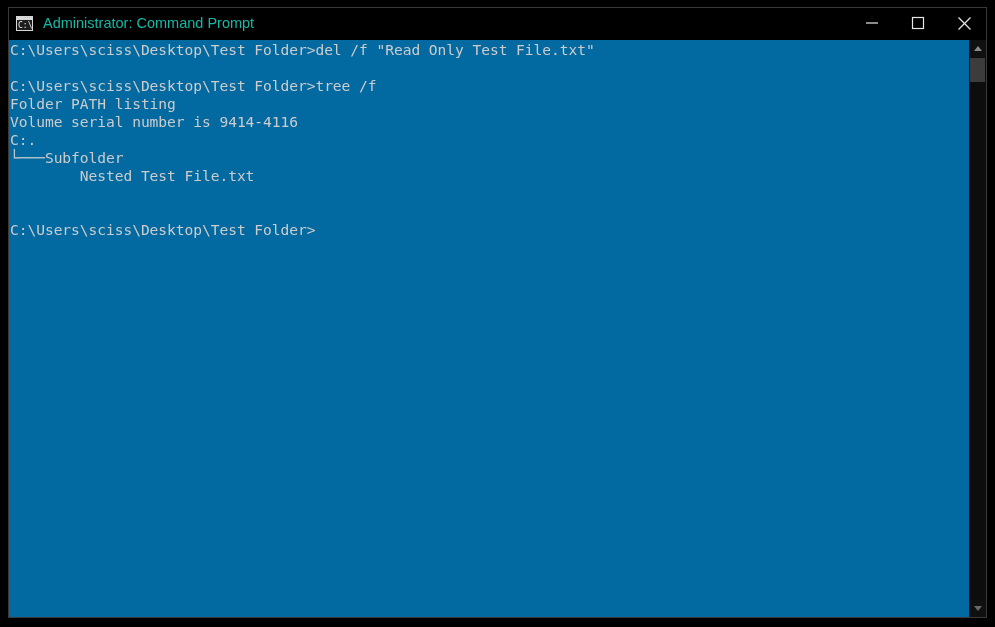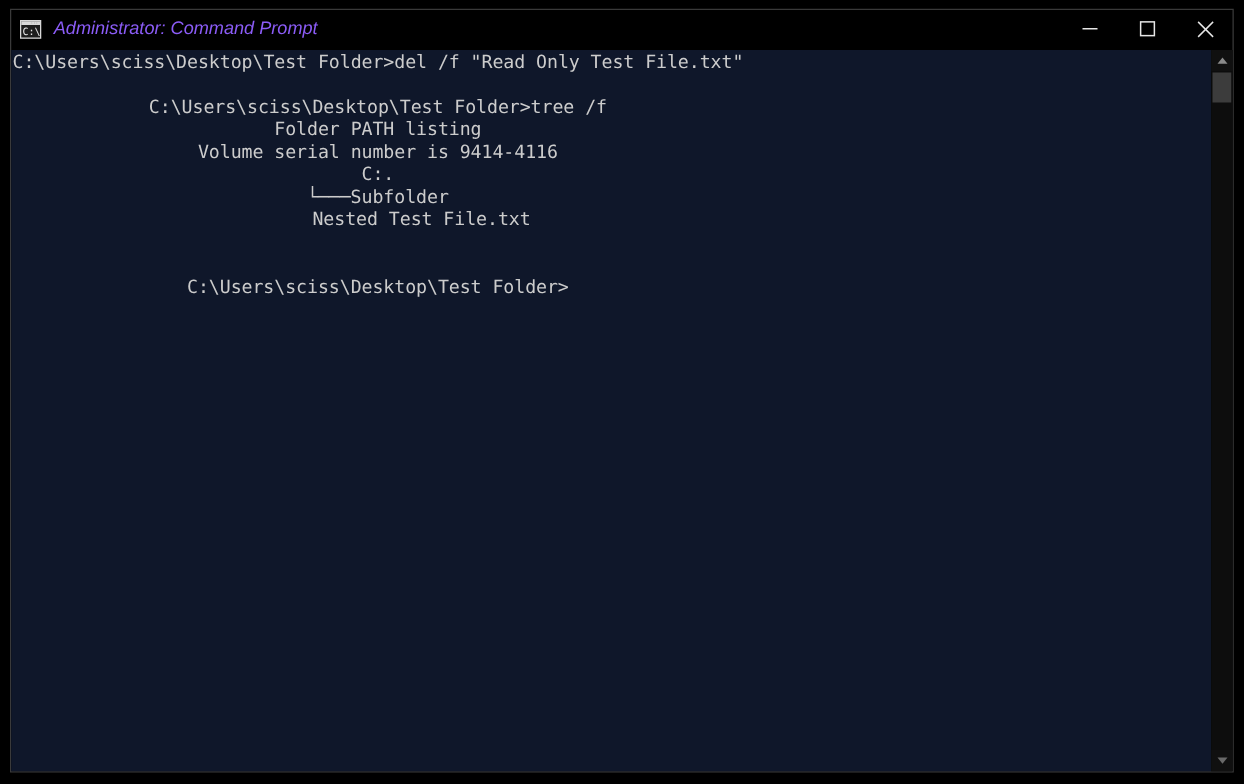--- a/index.html
+++ b/index.html
@@ -68,26 +68,25 @@
     position: absolute;
     left: 1px;
     top: 3px;
     font-family: "DejaVu Sans Mono", monospace;
     font-size: 8px;
     line-height: 11px;
     color: #e8e8e8;
     white-space: nowrap;
   }
   #title-text {
-    color: #8b5cf6;
+    color: #14b8a6;
     font-size: 14.5px;
     line-height: 46px;
     white-space: nowrap;
     letter-spacing: 0px;
-    font-style: italic;
   }
 
   .winbtn {
     position: absolute;
     top: 0px;
     width: 46px;
     height: 46px;
     display: flex;
     align-items: center;
     justify-content: center;
@@ -111,23 +110,22 @@
     pointer-events: none;
   }
 
   
   #console {
     position: absolute;
     left: 9px;
     top: 40px;
     width: 960px;
     height: 577px;
-    background: #0f172a;
+    background: #0369a1;
     overflow: hidden;
-    text-align: center;
   }
   #console-text {
     position: absolute;
     left: 1px;
     top: 1px;
     margin: 0;
     padding: 0;
     font-family: "DejaVu Sans Mono", monospace;
     font-size: 14.6px;
     line-height: 18px;

